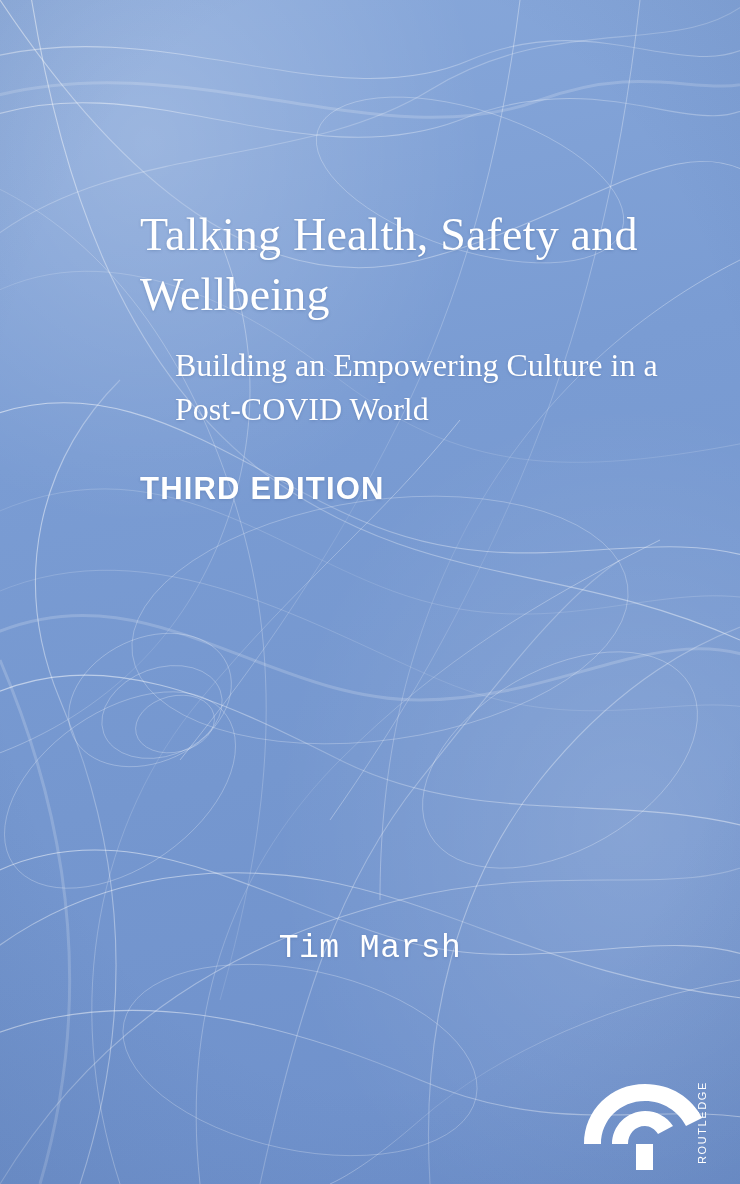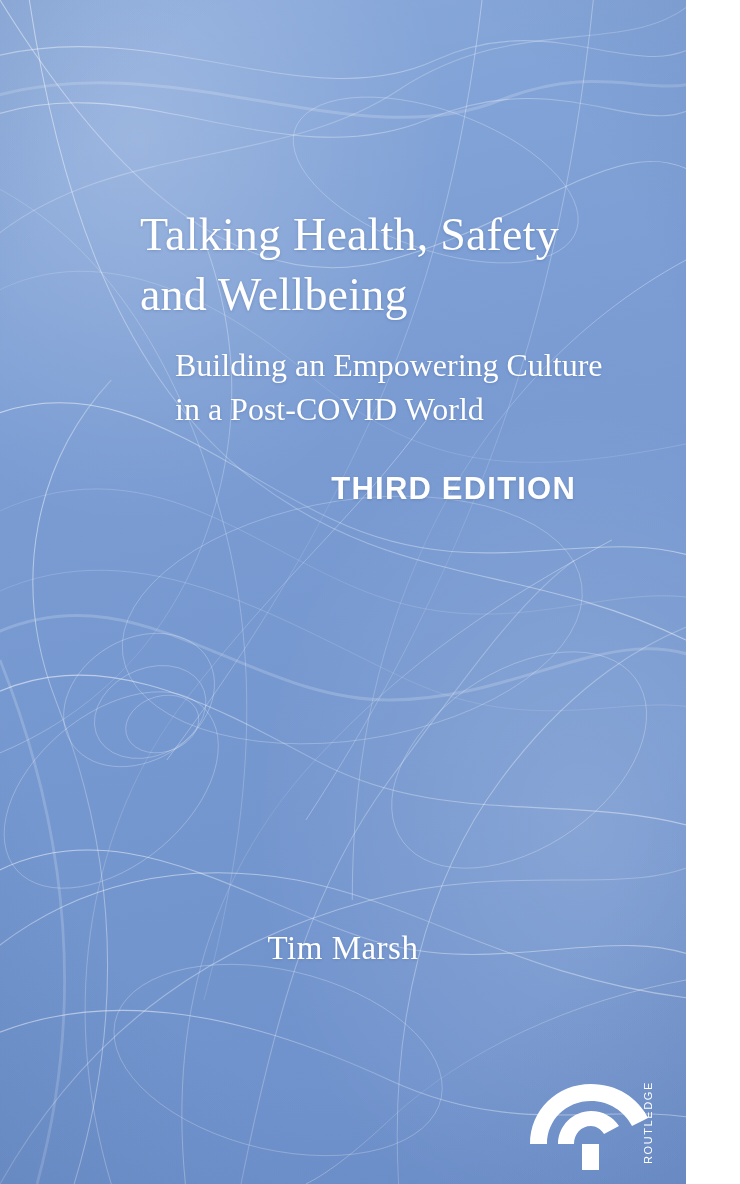--- a/index.html
+++ b/index.html
@@ -5,21 +5,21 @@
   html, body {
     margin: 0;
     padding: 0;
     background: #ffffff;
   }
   body {
     font-family: "Liberation Serif", serif;
   }
   .cover {
     position: relative;
-    width: 686px;
+    width: 740px;
     height: 1184px;
     overflow: hidden;
     background: #a21caf;
   }
   .bg-gradient {
     position: absolute;
     inset: 0;
     background:
       radial-gradient(ellipse 70% 50% at 20% 12%, rgba(255,255,255,0.20), rgba(255,255,255,0) 65%),
       radial-gradient(ellipse 80% 60% at 85% 70%, rgba(255,255,255,0.14), rgba(255,255,255,0) 60%),
@@ -64,34 +64,35 @@
     font-weight: normal;
     text-shadow: 0 1px 3px rgba(40,70,120,0.22);
   }
   .edition {
     margin: 40px 0 0 0;
     color: #ffffff;
     font-family: "Liberation Sans", sans-serif;
     font-size: 31px;
     font-weight: bold;
     letter-spacing: 1.2px;
-    text-align: right;
+    text-align: left;
     padding-right: 30px;
     text-shadow: 0 1px 3px rgba(40,70,120,0.22);
   }
   .author {
     position: absolute;
     left: 0;
     right: 0;
     top: 930px;
     text-align: center;
     color: #ffffff;
     font-size: 33px;
     letter-spacing: 0.5px;
     text-shadow: 0 1px 3px rgba(40,70,120,0.22);
+    font-family: Liberation Mono, monospace;
   }
   .logo {
     position: absolute;
     right: 22px;
     bottom: 14px;
     width: 168px;
     height: 118px;
   }
   .logo svg { display: block; }
 </style>

